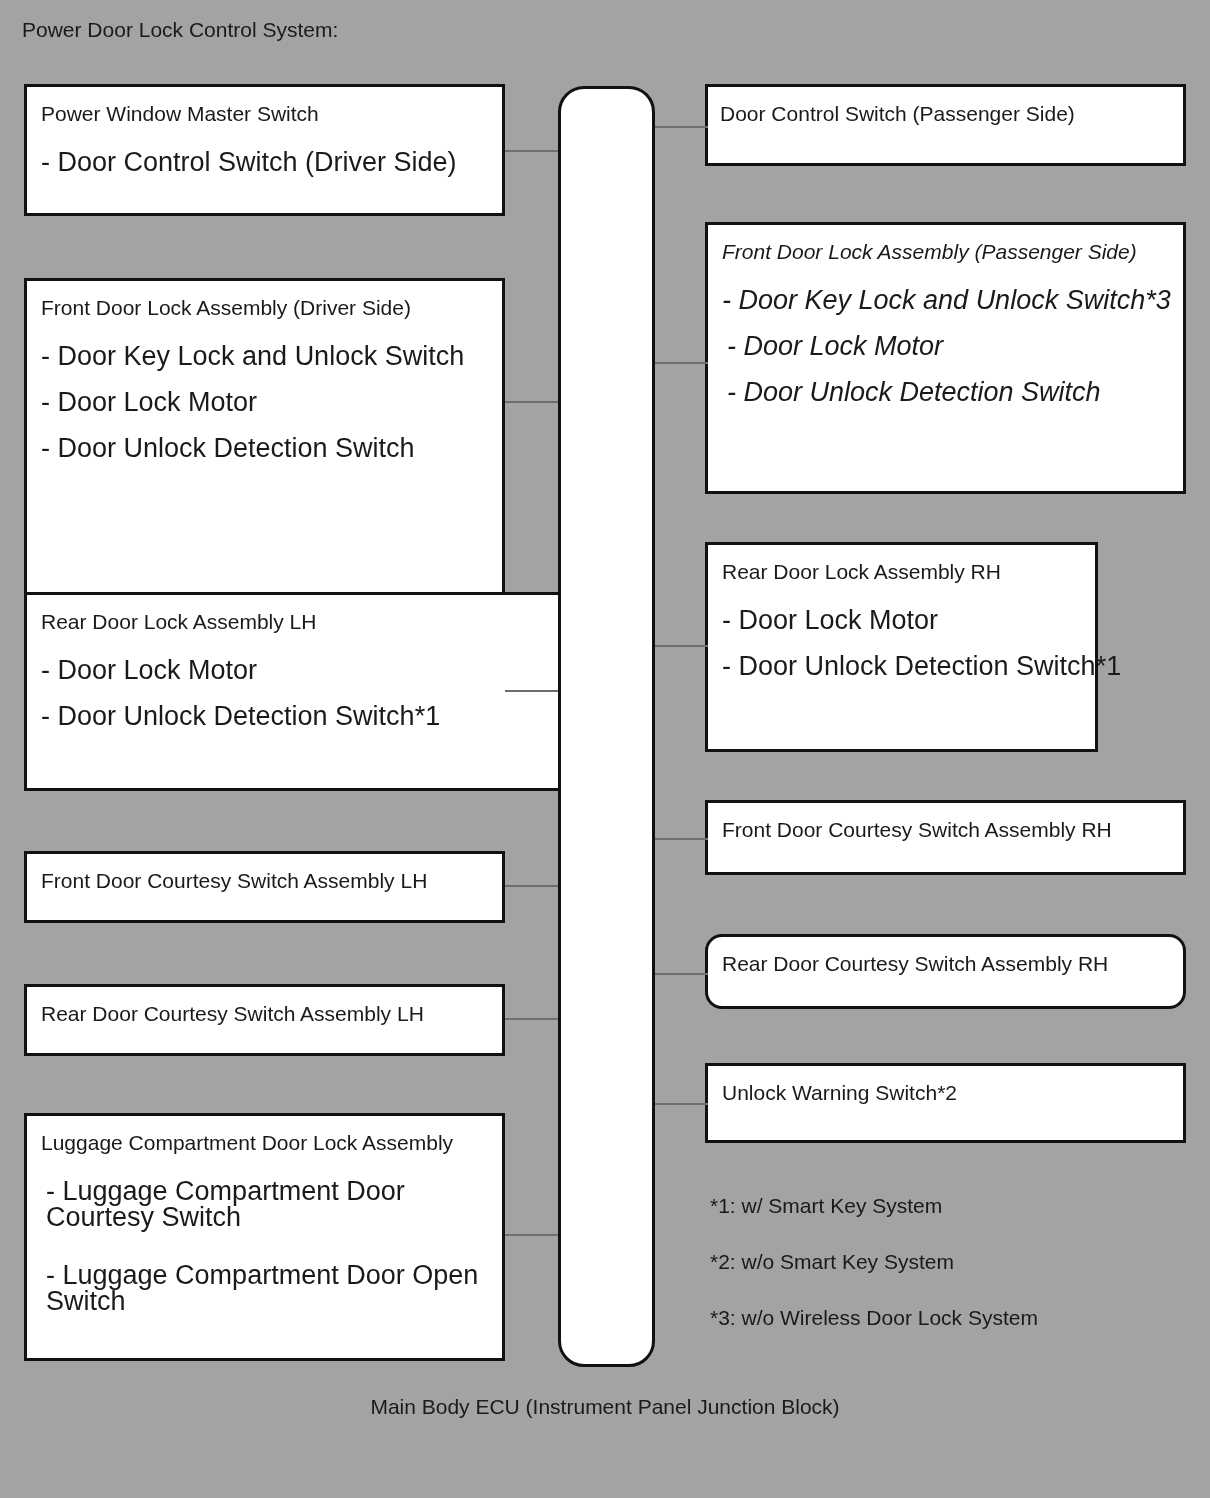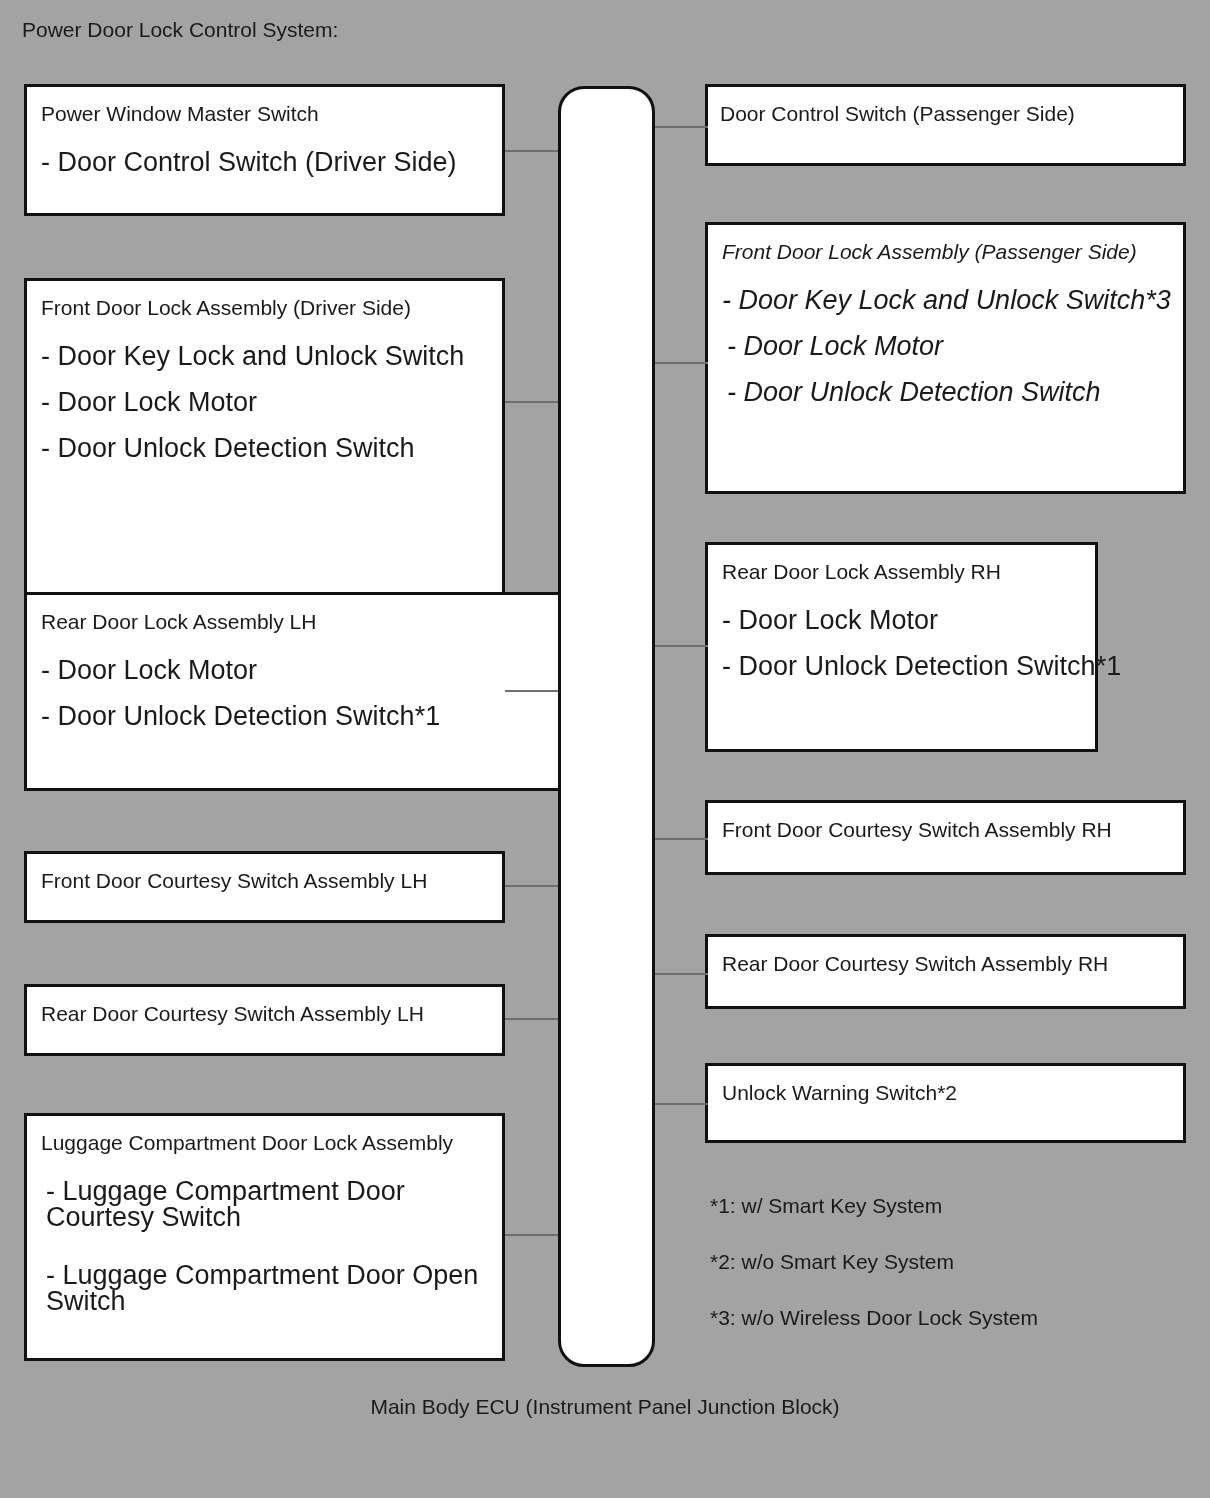--- a/index.html
+++ b/index.html
@@ -171,21 +171,21 @@
   <div class="node-box" style="left:705px; top:534px; width:393px; height:210px;margin-top:8px;">
     <div class="node-title">Rear Door Lock Assembly RH</div>
     <div class="node-sub">- Door Lock Motor</div>
     <div class="node-sub tight">- Door Unlock Detection Switch*1</div>
   </div>
 
   <div class="node-box" style="left:705px; top:800px; width:481px; height:75px;">
     <div class="node-title">Front Door Courtesy Switch Assembly RH</div>
   </div>
 
-  <div class="node-box" style="left:705px; top:934px; width:481px; height:75px;">
+  <div class="node-box" style="left:705px; top:934px; width:481px; height:75px;border-radius:17px;">
     <div class="node-title">Rear Door Courtesy Switch Assembly RH</div>
   </div>
 
   <div class="node-box" style="left:705px; top:1063px; width:481px; height:80px;">
     <div class="node-title">Unlock Warning Switch*2</div>
   </div>
 
   <div id="footnotes">
     <div class="footnote">*1: w/ Smart Key System</div>
     <div class="footnote">*2: w/o Smart Key System</div>

